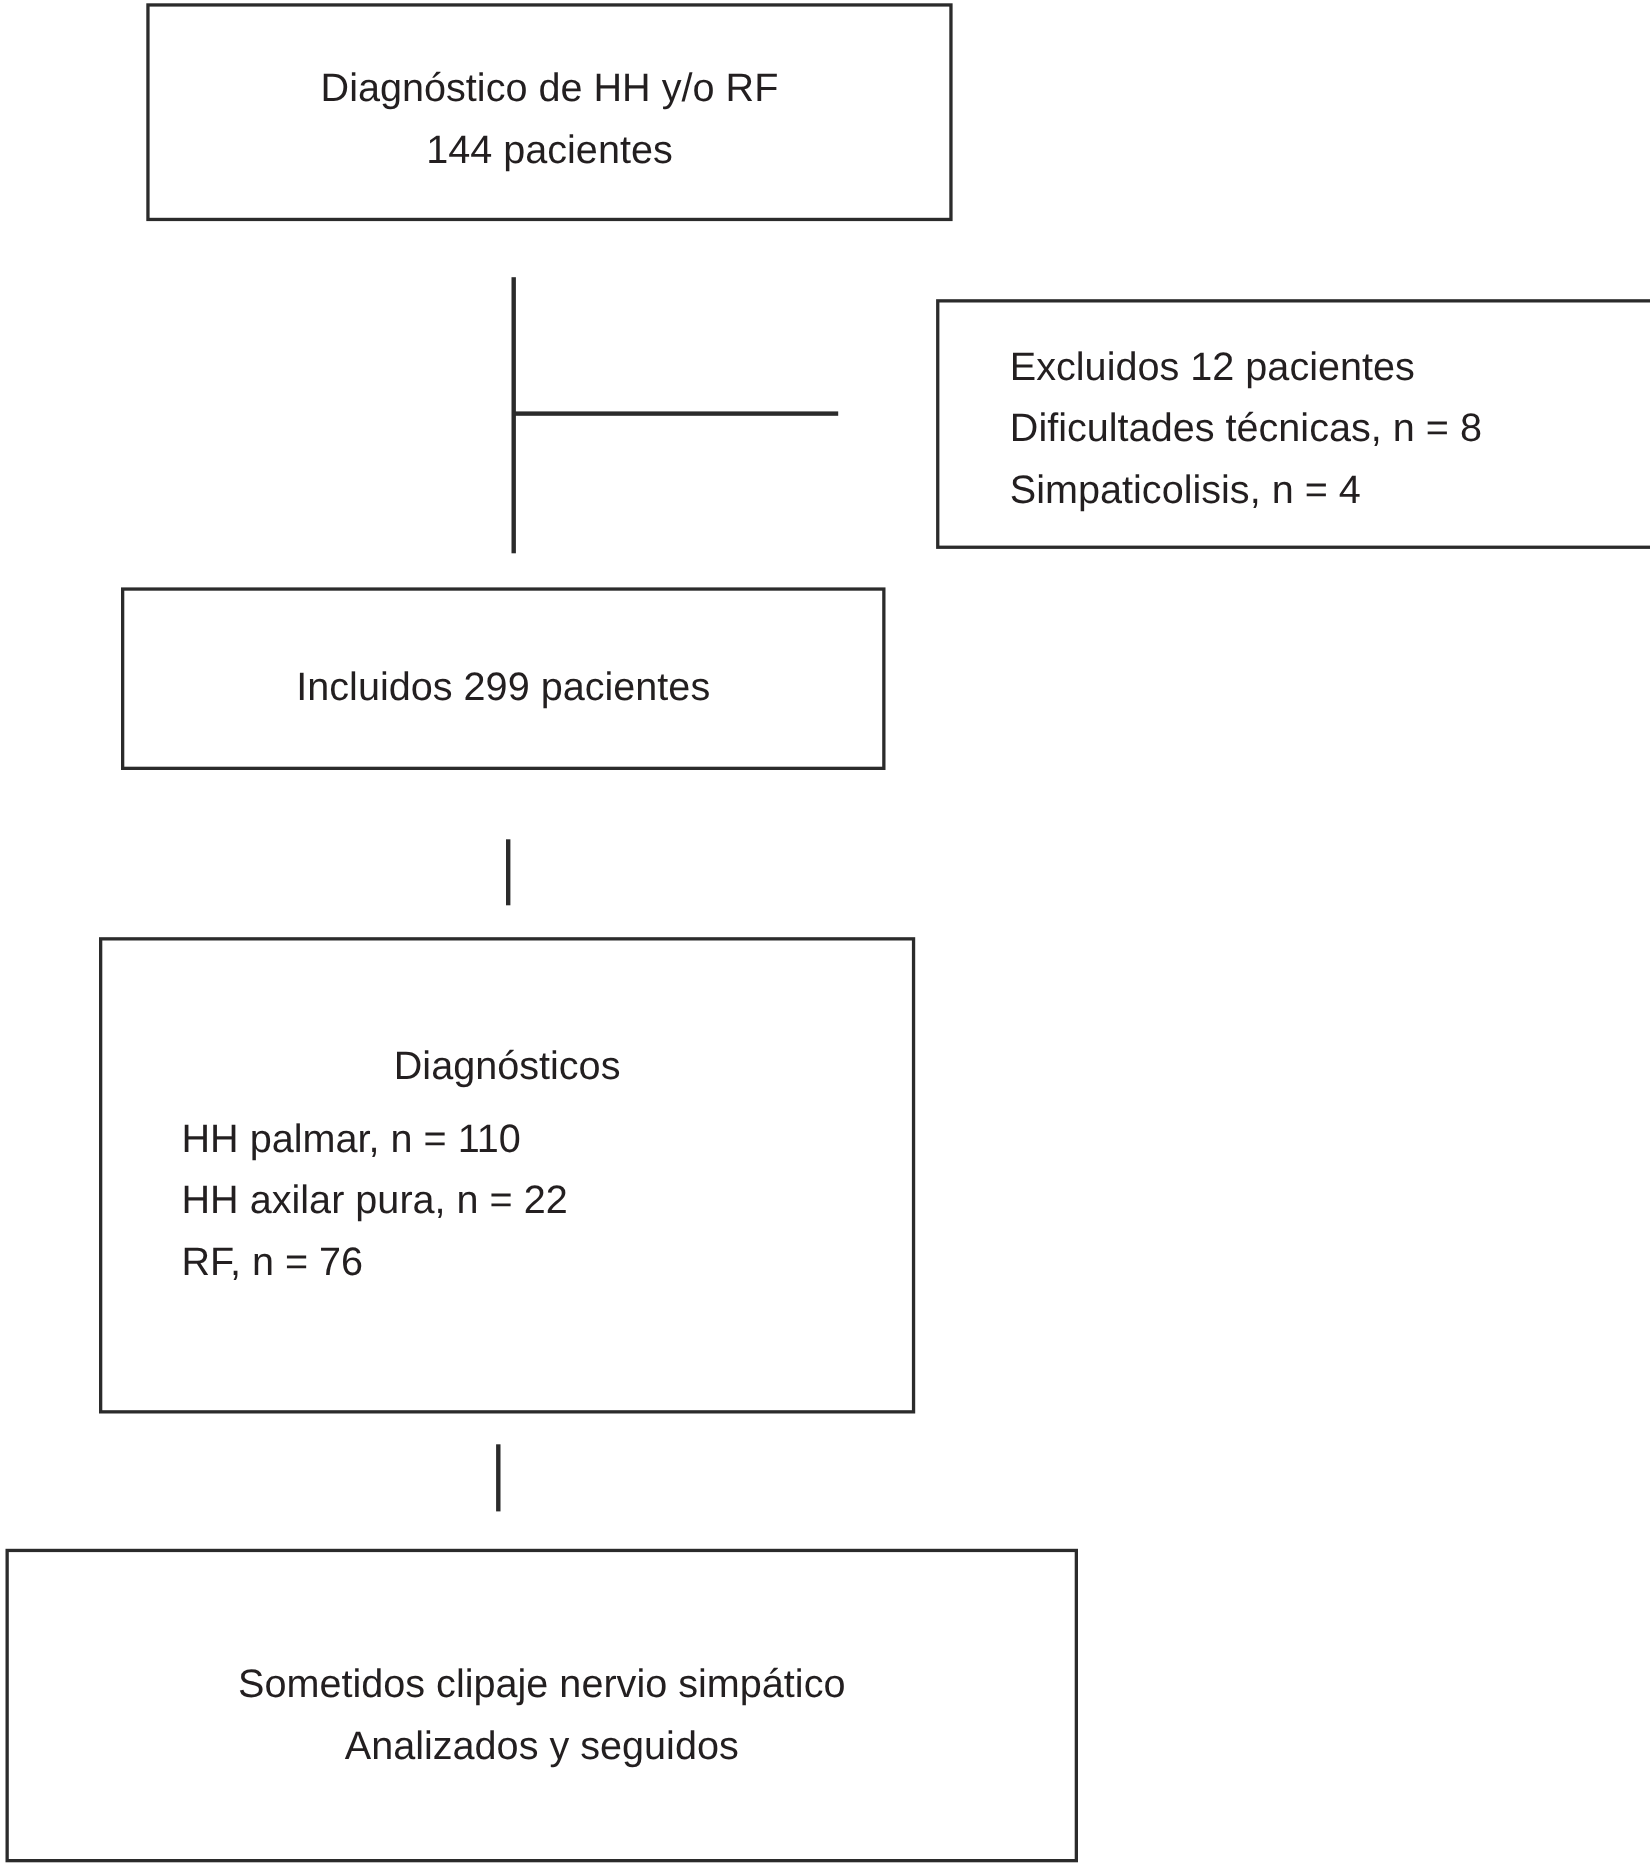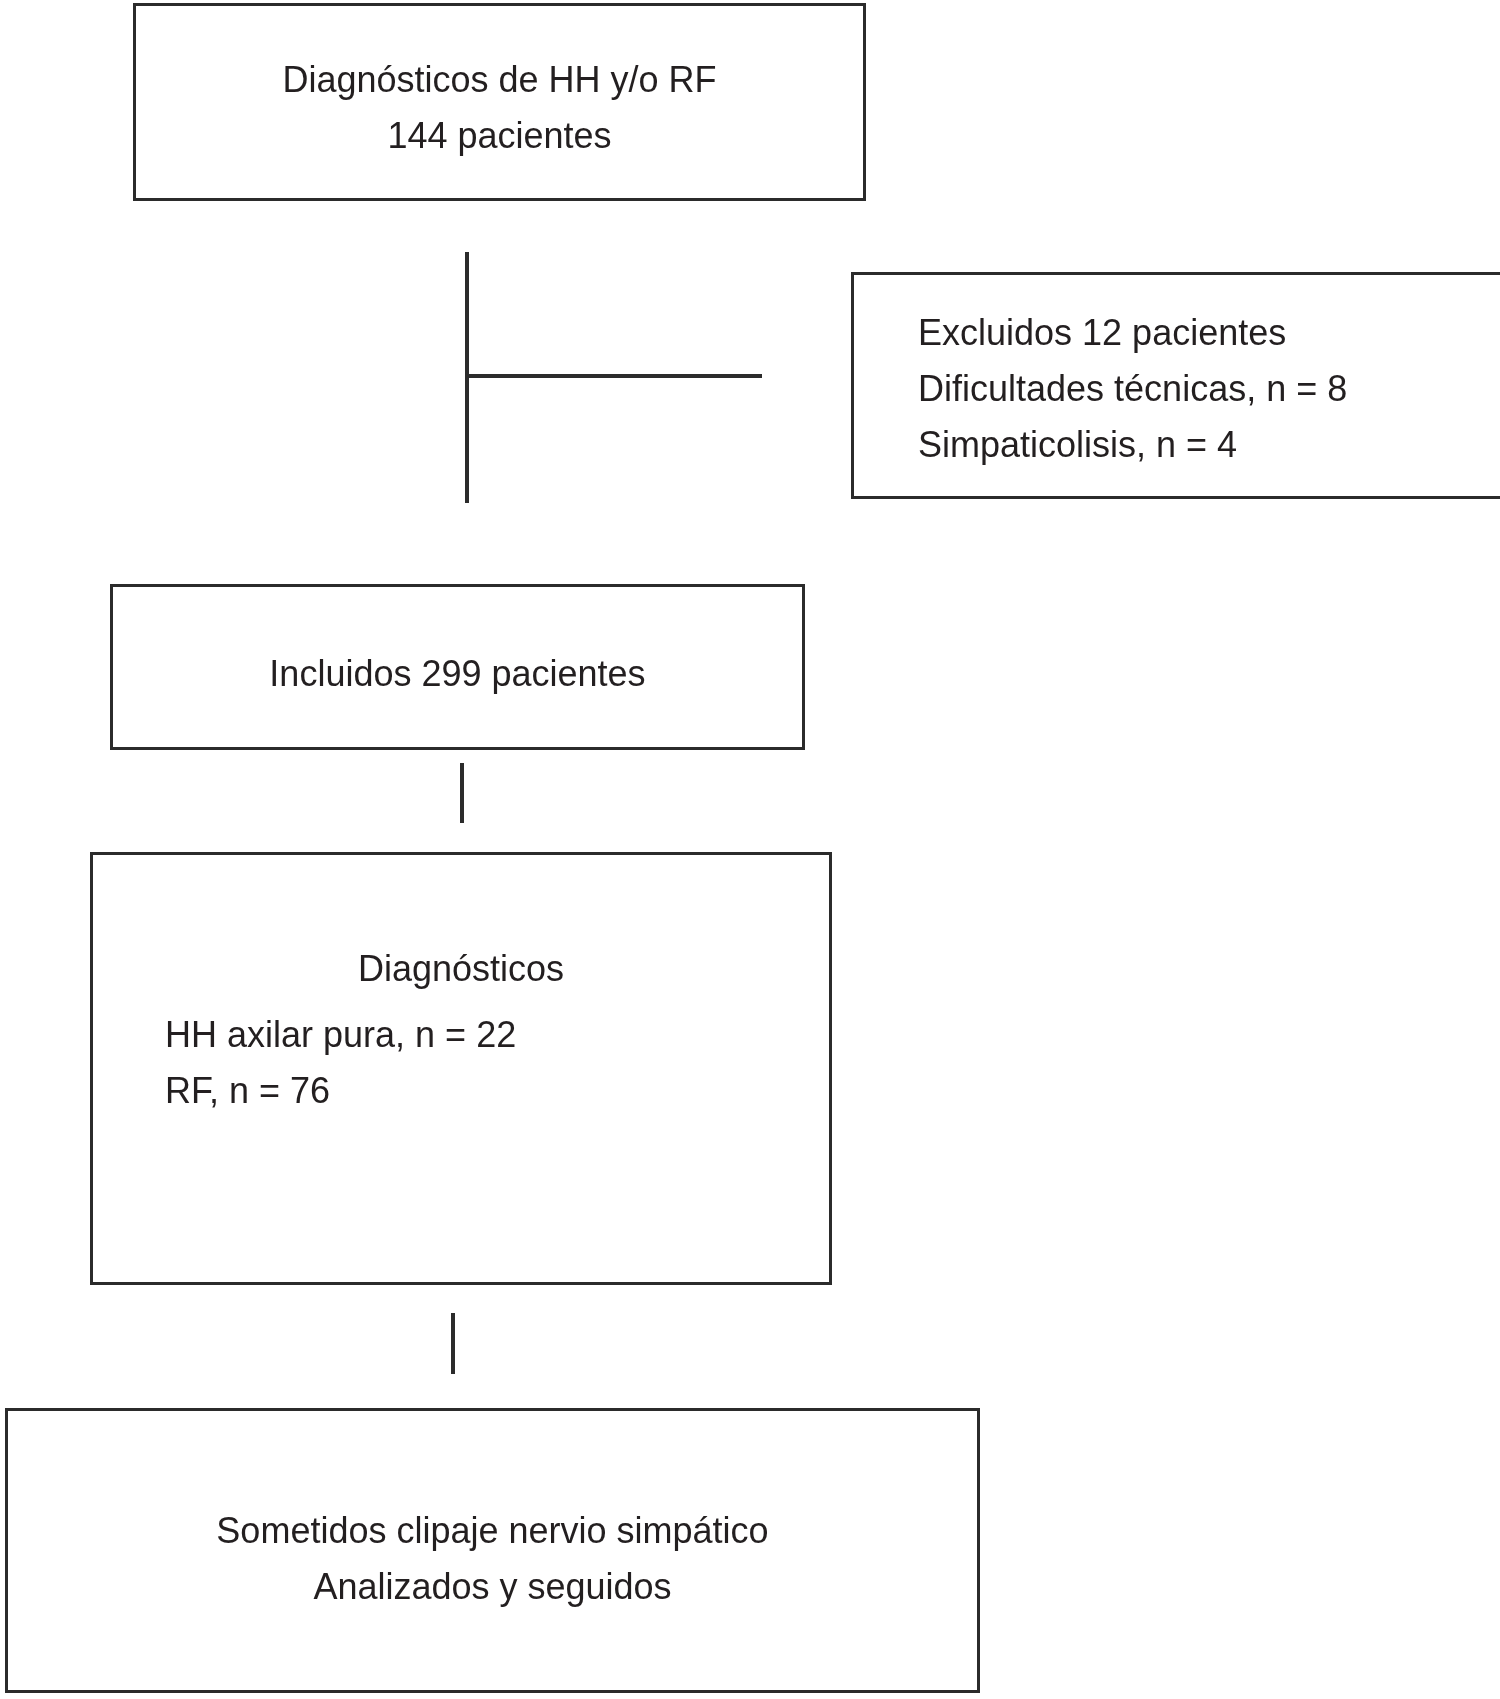--- a/index.html
+++ b/index.html
@@ -41,21 +41,21 @@
   }
   .connector {
     position: absolute;
     background: var(--border, #2b2b2b);
   }
   
   .box-diagnosis   { left: 133px; top: 3px;    width: 733px; height: 198px; padding-top: 12px; }
   
   .box-excluded    { left: 815px; top: 272px;  width: 677px; height: 227px; padding-left: 64px; padding-top: 6px; margin-left: 36px; }
   
-  .box-included    { left: 110px; top: 584px;  width: 695px; height: 166px; padding-top: 14px; }
+  .box-included    { left: 110px; top: 534px;  width: 695px; height: 166px; padding-top: 14px; }
   
   .box-diagnostics { left: 90px;  top: 852px;  width: 742px; height: 433px; padding-top: 86px; }
   .diagnostics-title {
     width: 100%;
     text-align: center;
   }
   .diagnostics-list {
     padding-left: 72px;
     margin-top: 10px;
   }
@@ -67,21 +67,21 @@
   .connector-exclusion-branch    { left: 467px; top: 374px;  width: 295px; height: 4px; }
   .connector-included-diagnostics{ left: 460px; top: 763px;  width: 4px;   height: 60px; }
   .connector-diagnostics-outcome { left: 451px; top: 1313px; width: 4px;   height: 61px; }
 </style>
 </head>
 <body>
 
 <div class="canvas" style="--border: #2b2b2b; --text: #231f20; --bg: #ffffff;">
 
   <div class="box centered box-diagnosis">
-    <div class="line">Diagnósticos de HH y/o RF</div>
+    <div class="line">Diagnóstico de HH y/o RF</div>
     <div class="line">144 pacientes</div>
   </div>
 
   <div class="connector connector-top-vertical"></div>
 
   <div class="connector connector-exclusion-branch"></div>
 
   <div class="box left-aligned box-excluded">
     <div class="line">Excluidos 12 pacientes</div>
     <div class="line">Dificultades técnicas, n = 8</div>
@@ -90,20 +90,21 @@
 
   <div class="box centered box-included">
     <div class="line">Incluidos 299 pacientes</div>
   </div>
 
   <div class="connector connector-included-diagnostics"></div>
 
   <div class="box box-diagnostics">
     <div class="line diagnostics-title">Diagnósticos</div>
     <div class="diagnostics-list">
+      <div class="line">HH palmar, n = 110</div>
       <div class="line">HH axilar pura, n = 22</div>
       <div class="line">RF, n = 76</div>
     </div>
   </div>
 
   <div class="connector connector-diagnostics-outcome"></div>
 
   <div class="box centered box-outcome">
     <div class="line">Sometidos clipaje nervio simpático</div>
     <div class="line">Analizados y seguidos</div>

